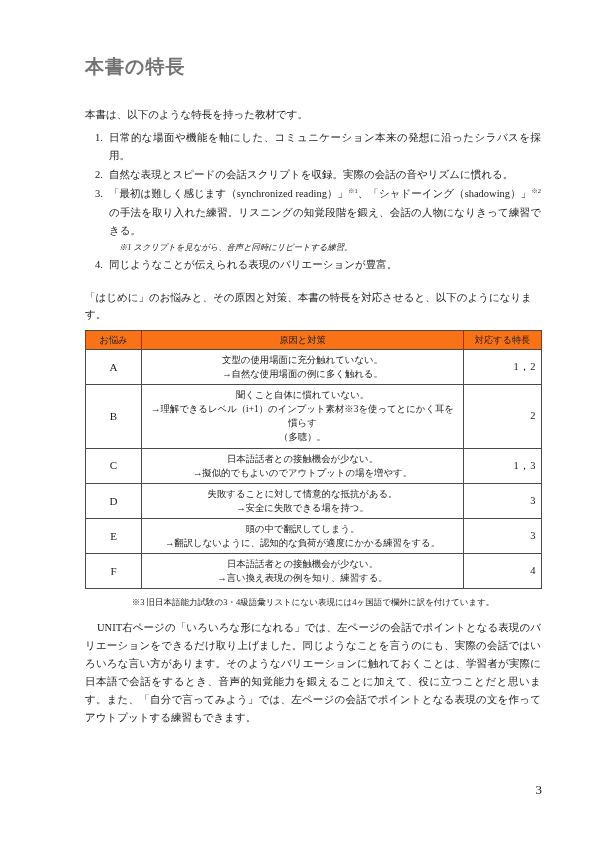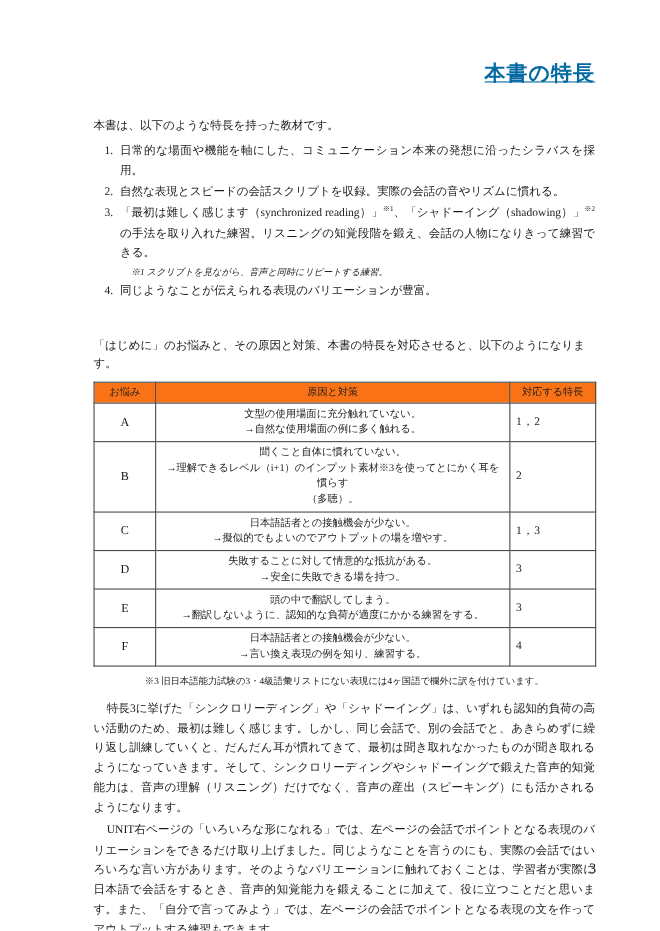--- a/index.html
+++ b/index.html
@@ -28,25 +28,24 @@
     left: 85px;
     top: 40px;
     width: 456px;
   }
 
   
   .doc-title {
     font-family: "DejaVu Sans", "Liberation Sans", sans-serif;
     font-weight: bold;
     font-size: 19px;
-    text-align: right;
+    text-align: left;
     letter-spacing: 1px;
     margin: 14px 0 26px 0;
-    color: #0369a1;
-    text-decoration: underline;
+    color: #737373;
   }
 
   
   .lead {
     font-size: 10.5px;
     line-height: 1.65;
     margin: 0 0 6px 0;
     text-align: justify;
   }
   .num-list {
@@ -85,21 +84,21 @@
   .note-line {
     font-size: 8.3px;
     line-height: 1.55;
     color: #222;
   }
 
   
   .table-intro {
     font-size: 10.5px;
     line-height: 1.65;
-    margin: 31px 0 7px 0;
+    margin: 14px 0 7px 0;
   }
 
   
   table.matrix {
     border-collapse: collapse;
     width: 456px;
     font-size: 9.4px;
     table-layout: fixed;
   }
   table.matrix th,
@@ -120,21 +119,21 @@
   .col-key   { width: 56px; }
   .col-cause { width: 322px; }
   .col-feat  { width: 78px; }
 
   td.key-cell {
     text-align: center;
     font-family: "Liberation Serif", serif;
     font-size: 11px;
   }
   td.feat-cell {
-    text-align: left;
+    text-align: right;
     font-family: "Liberation Serif", serif;
     font-size: 10.5px;
     letter-spacing: 0.5px;
   }
   td.cause-cell {
     text-align: center;
     padding-left: 6px;
   }
   td.cause-cell .ln { display: block; }
 
@@ -268,19 +267,18 @@
           </td>
           <td class="feat-cell">4</td>
         </tr>
       </tbody>
     </table>
 
     <p class="table-note">※3 旧日本語能力試験の3・4級語彙リストにない表現には4ヶ国語で欄外に訳を付けています。</p>
 
     <div class="spacer-md"></div>
 
-    <p class="body-para">特長3に挙げた「シンクロリーディング」や「シャドーイング」は、いずれも認知的負荷の高い活動のため、最初は難しく感じます。しかし、同じ会話で、別の会話でと、あきらめずに繰り返し訓練していくと、だんだん耳が慣れてきて、最初は聞き取れなかったものが聞き取れるようになっていきます。そして、シンクロリーディングやシャドーイングで鍛えた音声的知覚能力は、音声の理解（リスニング）だけでなく、音声の産出（スピーキング）にも活かされるようになります。</p>
     <p class="body-para">UNIT右ページの「いろいろな形になれる」では、左ページの会話でポイントとなる表現のバリエーションをできるだけ取り上げました。同じようなことを言うのにも、実際の会話ではいろいろな言い方があります。そのようなバリエーションに触れておくことは、学習者が実際に日本語で会話をするとき、音声的知覚能力を鍛えることに加えて、役に立つことだと思います。また、「自分で言ってみよう」では、左ページの会話でポイントとなる表現の文を作ってアウトプットする練習もできます。</p>
 
   </div>
 
   <div class="page-number">3</div>
 </div>
 
 </body></html>

